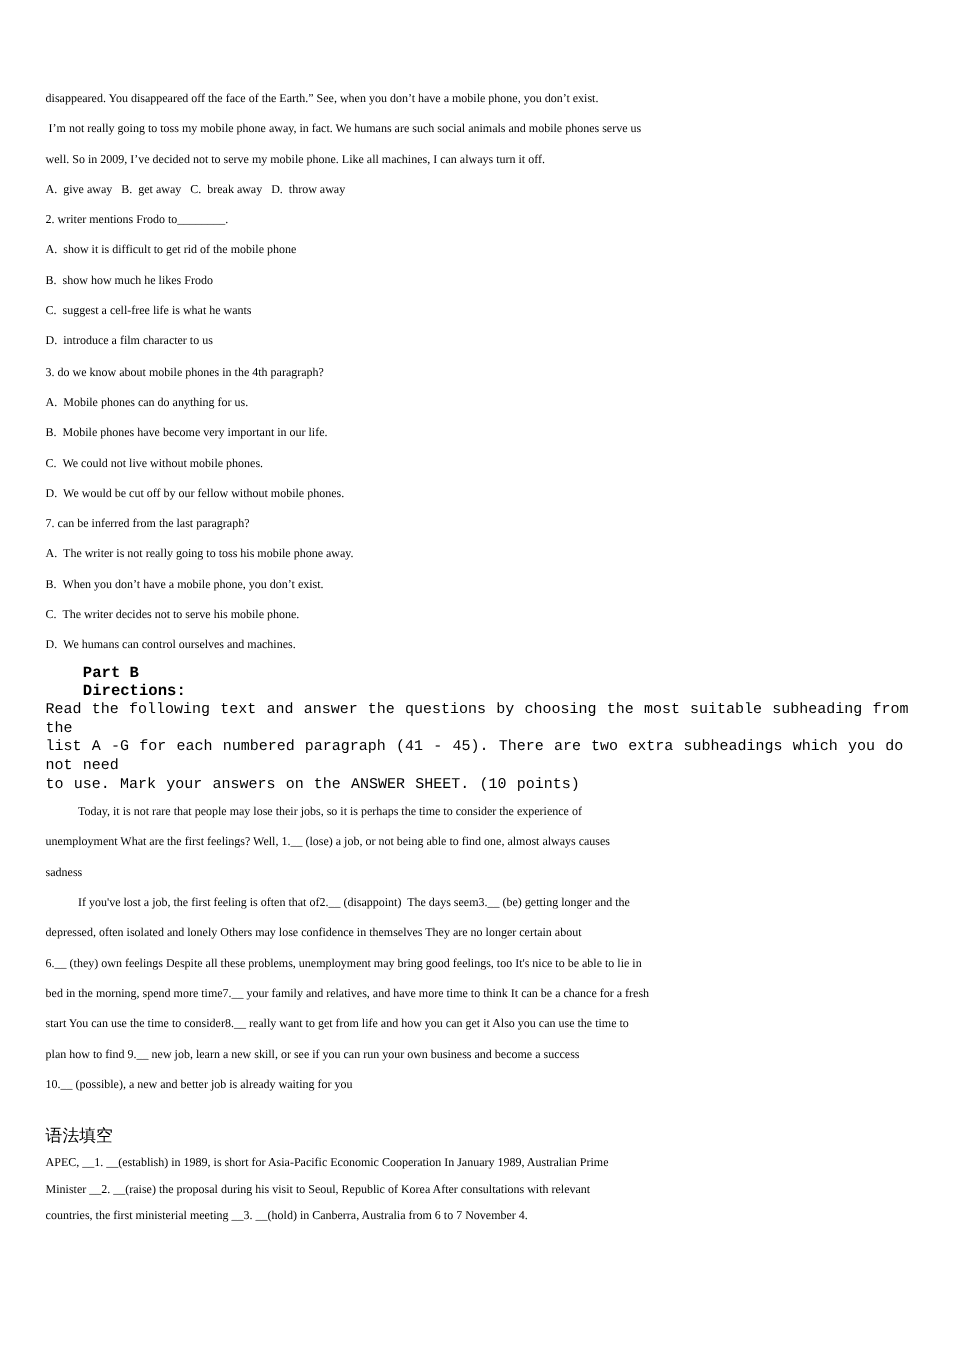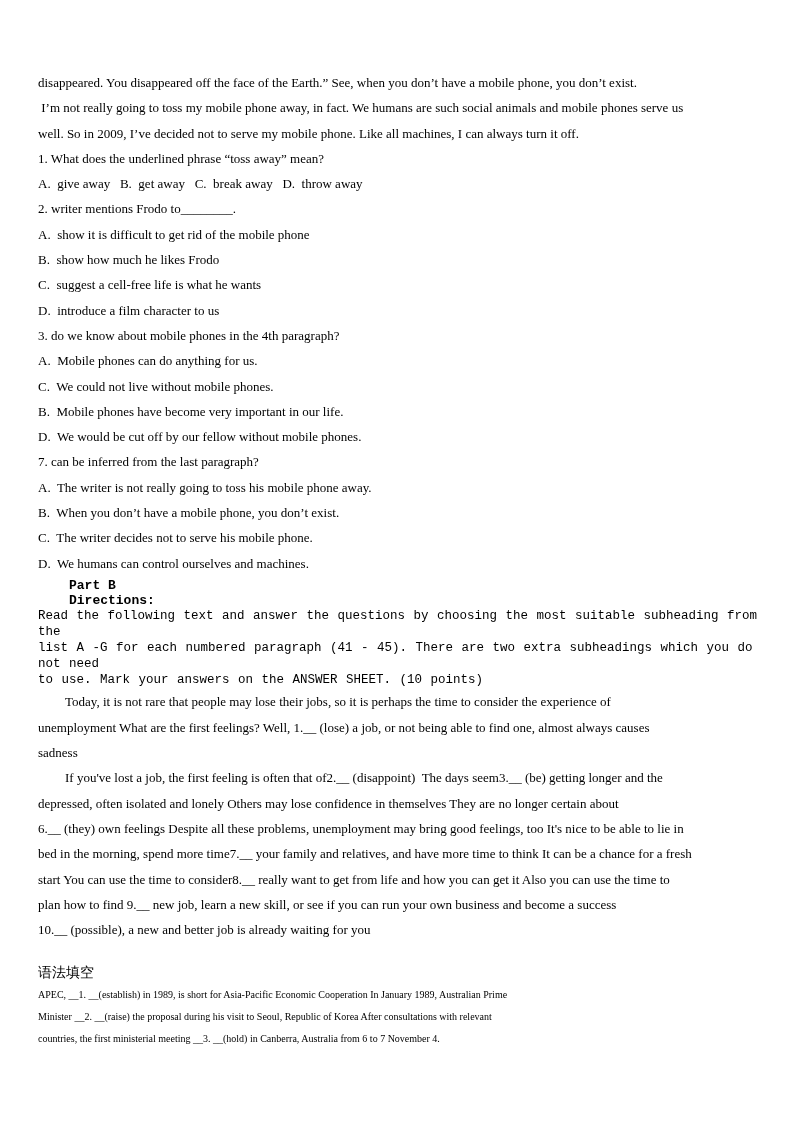--- a/index.html
+++ b/index.html
@@ -16,21 +16,21 @@
     overflow: hidden;
     font-family: "Liberation Serif", serif;
   }
   .content {
     position: absolute;
     left: 38px;
     top: 70px;
     width: 720px;
   }
   .t {
-    font-size: 13px;
+    font-size: 10px;
     line-height: 25.3px;
     white-space: pre-wrap;
     margin: 0;
   }
   .indent {
     text-indent: 27px;
   }
   .mono-head {
     font-family: "Liberation Mono", monospace;
     font-weight: bold;
@@ -72,37 +72,36 @@
 <div class="page">
   <div class="content">
 
     <div>
       <p class="t">disappeared. You disappeared off the face of the Earth.” See, when you don’t have a mobile phone, you don’t exist.</p>
       <p class="t"> I’m not really going to toss my mobile phone away, in fact. We humans are such social animals and mobile phones serve us</p>
       <p class="t">well. So in 2009, I’ve decided not to serve my mobile phone. Like all machines, I can always turn it off.</p>
     </div>
 
     <div>
-      <p class="t">1. What does the underlined phrase “toss away” mean?</p>
       <p class="t">A.  give away   B.  get away   C.  break away   D.  throw away</p>
     </div>
 
     <div>
       <p class="t">2. writer mentions Frodo to________.</p>
       <p class="t">A.  show it is difficult to get rid of the mobile phone</p>
       <p class="t">B.  show how much he likes Frodo</p>
       <p class="t">C.  suggest a cell-free life is what he wants</p>
       <p class="t">D.  introduce a film character to us</p>
     </div>
 
     <div>
       <p class="t">3. do we know about mobile phones in the 4th paragraph?</p>
       <p class="t">A.  Mobile phones can do anything for us.</p>
+      <p class="t">B.  Mobile phones have become very important in our life.</p>
       <p class="t">C.  We could not live without mobile phones.</p>
-      <p class="t">B.  Mobile phones have become very important in our life.</p>
       <p class="t">D.  We would be cut off by our fellow without mobile phones.</p>
     </div>
 
     <div>
       <p class="t">7. can be inferred from the last paragraph?</p>
       <p class="t">A.  The writer is not really going to toss his mobile phone away.</p>
       <p class="t">B.  When you don’t have a mobile phone, you don’t exist.</p>
       <p class="t">C.  The writer decides not to serve his mobile phone.</p>
       <p class="t">D.  We humans can control ourselves and machines.</p>
     </div>

